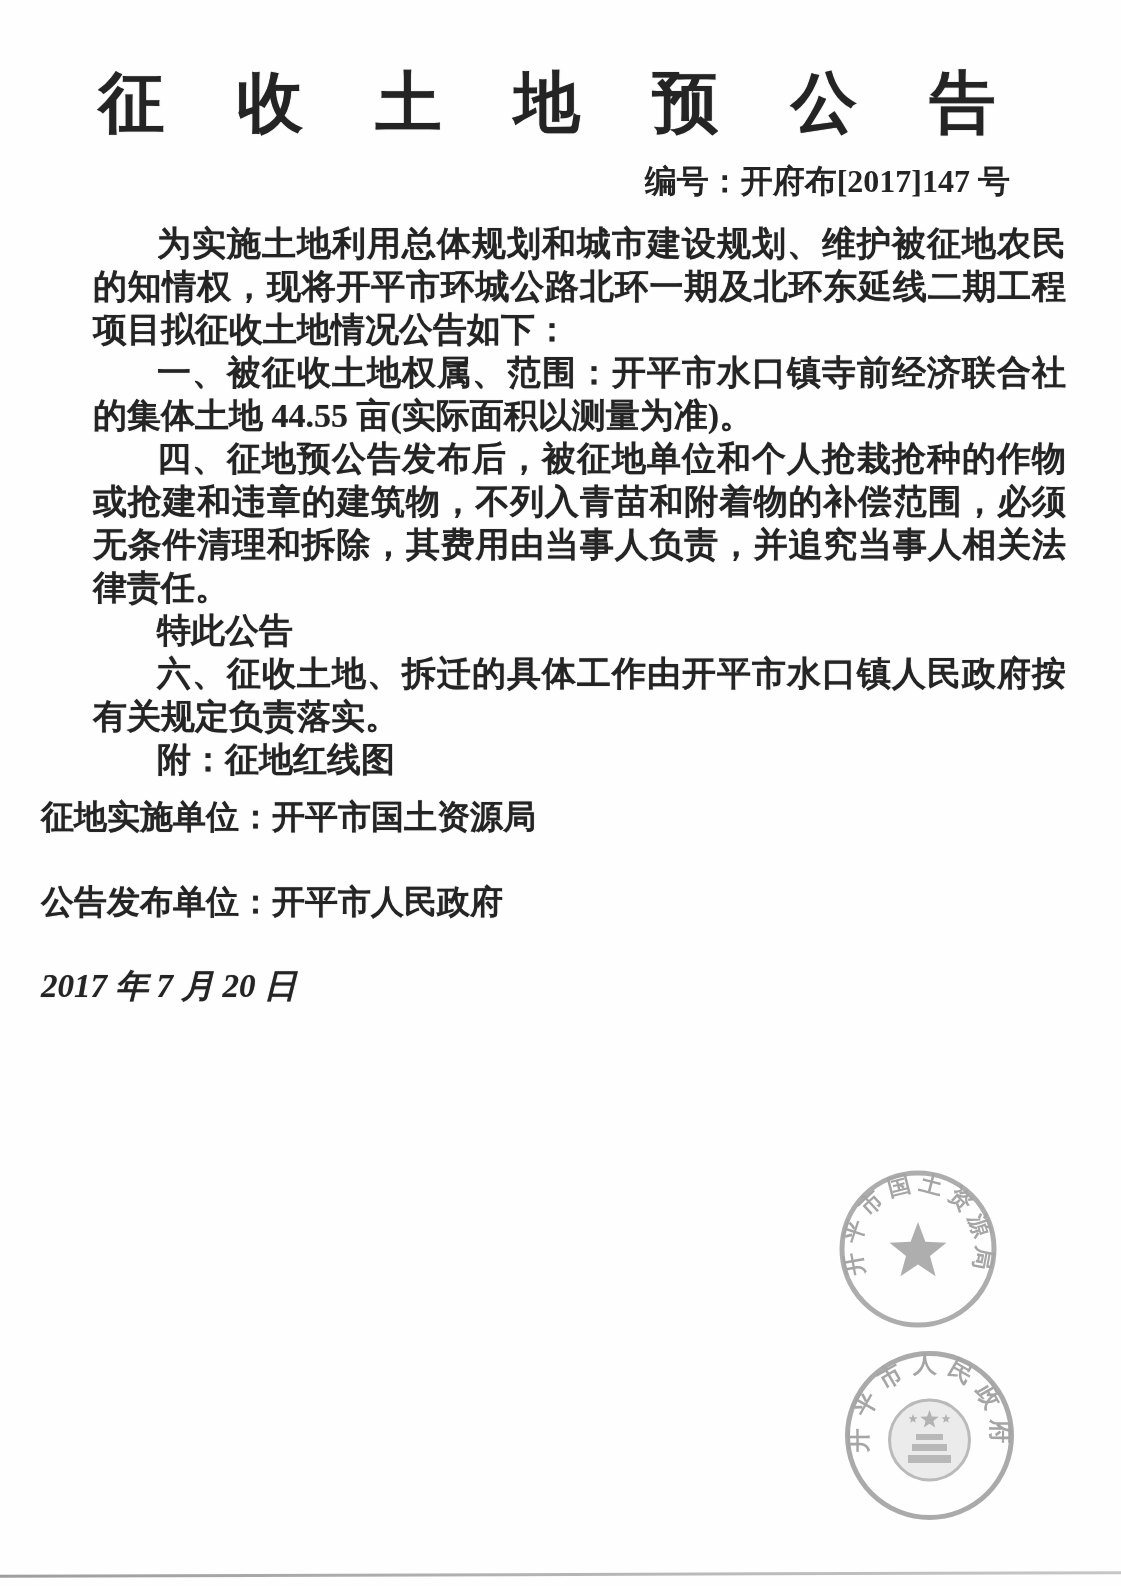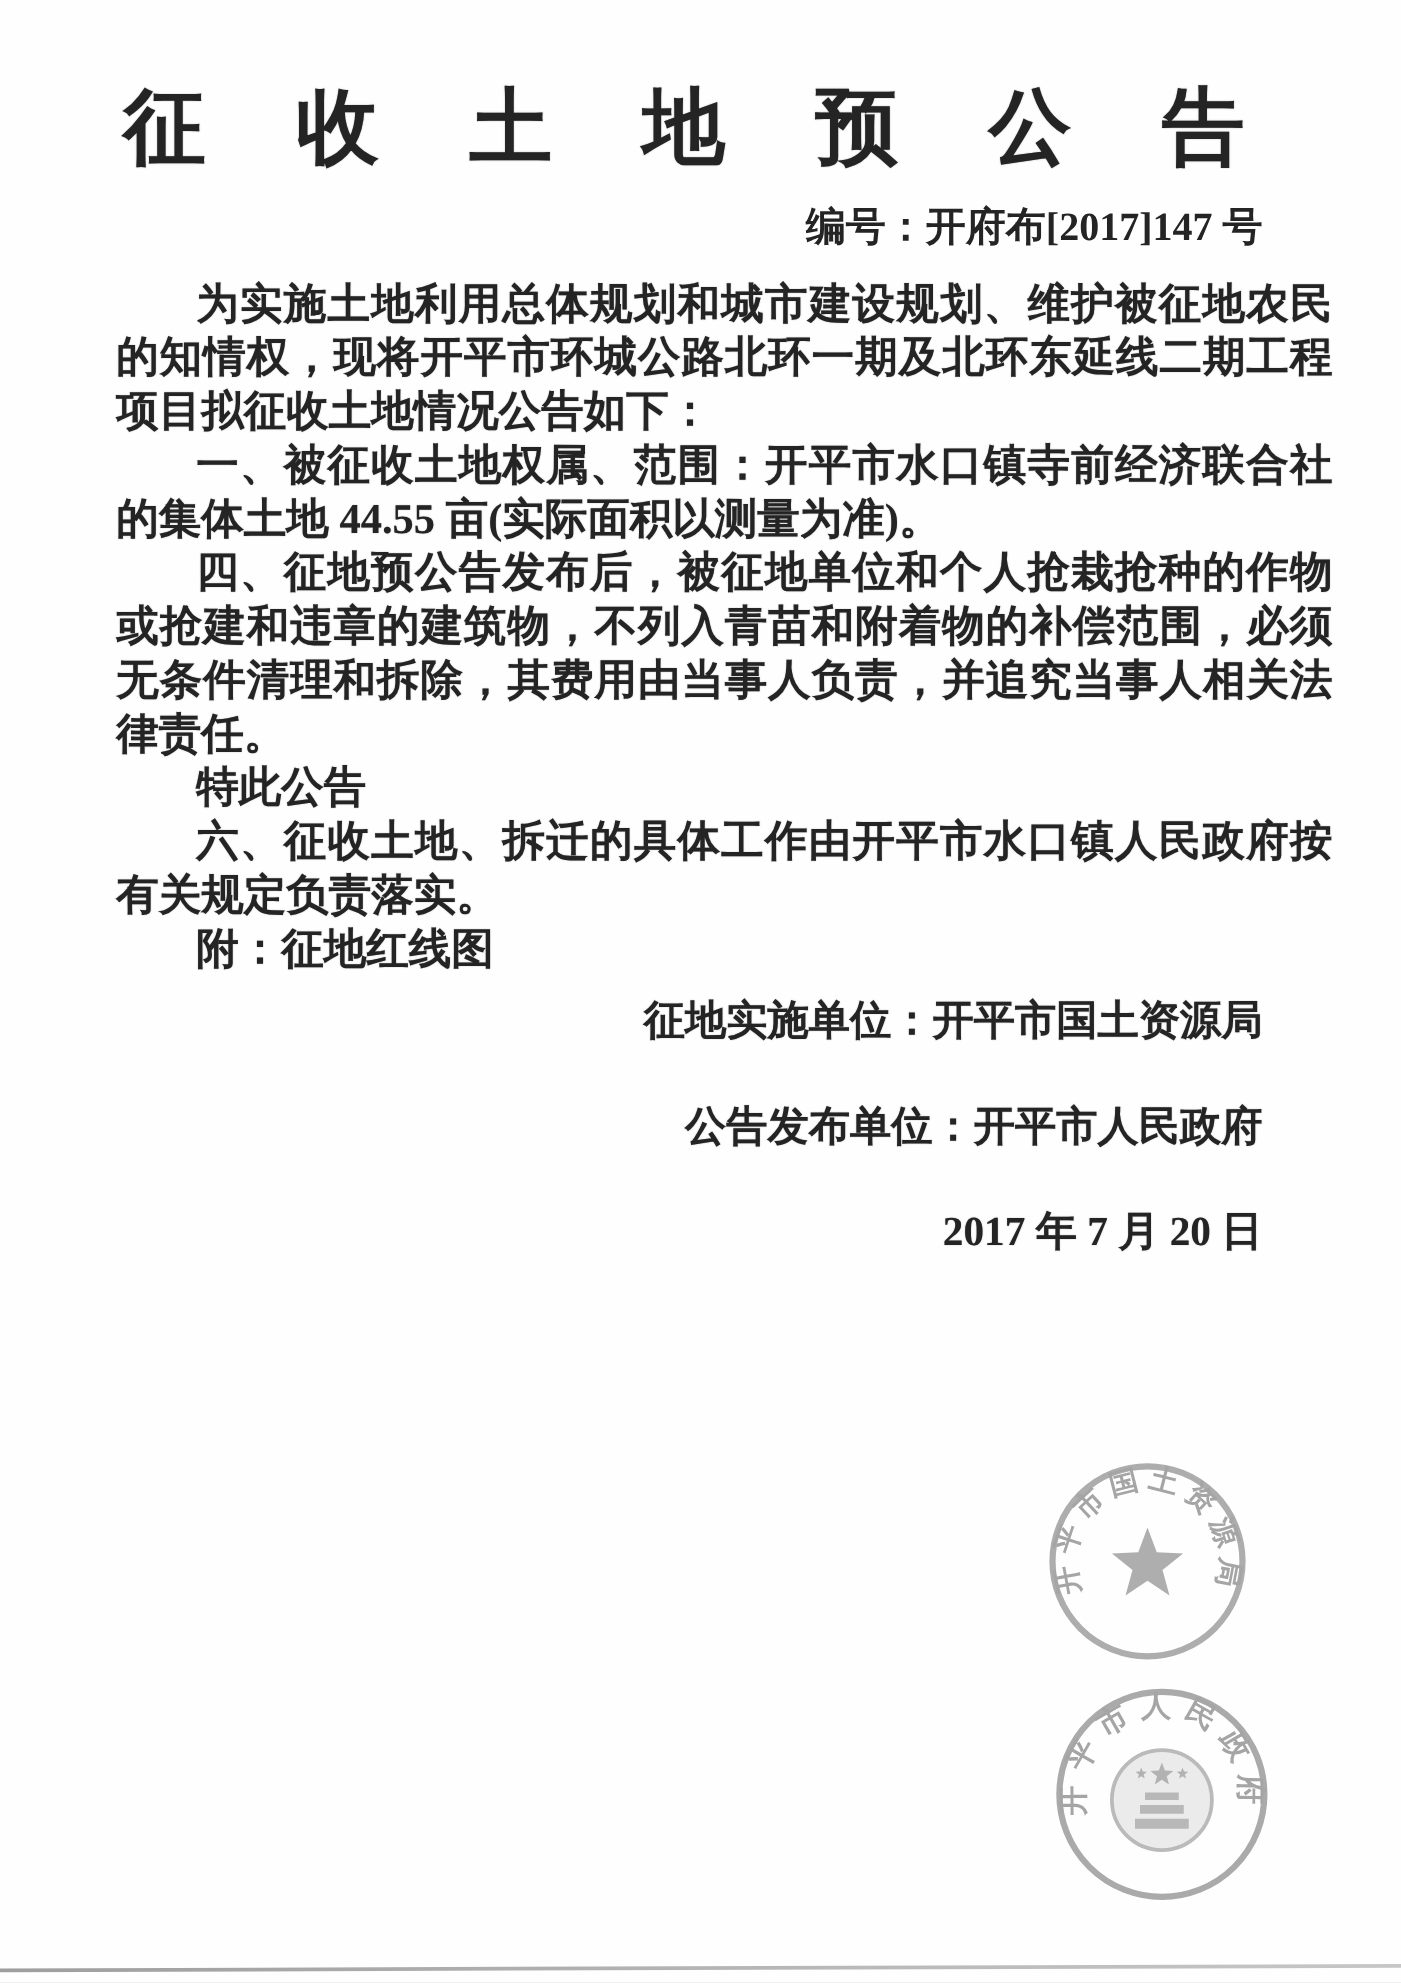--- a/index.html
+++ b/index.html
@@ -32,29 +32,28 @@
   }
   .body-text{
     margin:20px 55px 0 52px;
     font-size:34px;
     line-height:43px;
     text-align:justify;
     text-shadow:0 0 1px rgba(30,30,30,.45);
   }
   .body-text p{margin:0;text-indent:64px;}
   .sig-line{
-    text-align:right;
     padding-right:111px;
     font-size:33px;
     line-height:51.5px;
     text-shadow:0 0 1px rgba(30,30,30,.45);
   }
   .sig-implement{margin-top:11px;}
   .sig-publish{margin-top:33px;}
-  .sig-date{margin-top:33px;}
+  .sig-date{margin-top:33px;font-style:italic;}
   .seal{
     position:absolute;
     z-index:1;
     filter:blur(.5px);
     opacity:.8;
   }
   .seal-land{left:837px;top:1168px;}
   .seal-gov{left:842px;top:1348px;}
   .scan-line{
     position:absolute;

